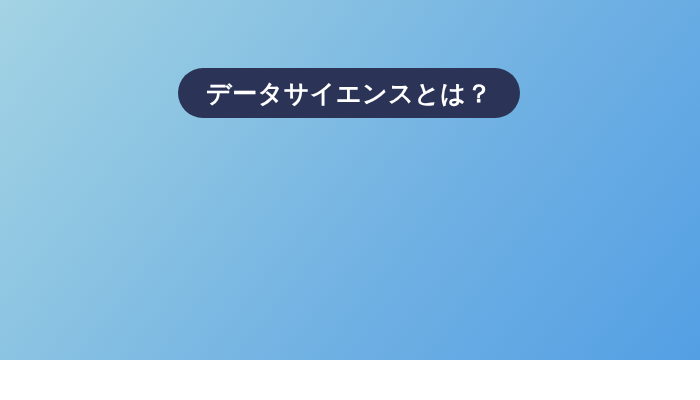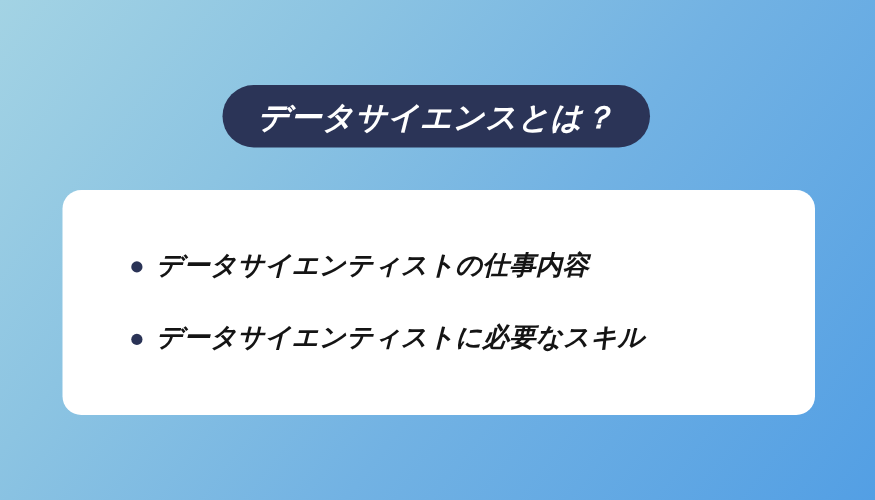--- a/index.html
+++ b/index.html
@@ -9,29 +9,28 @@
   body {
     width: 700px;
     height: 400px;
     overflow: hidden;
     font-family: "DejaVu Sans", "Liberation Sans", sans-serif;
   }
 
   #slide {
     position: relative;
     width: 700px;
-    height: 400px;
+    height: 360px;
     box-sizing: border-box;
     background: linear-gradient(128deg,
                 #a3d3e4 0%,
                 #8cc4e2 28%,
                 #72b2e3 58%,
                 #539fe4 100%);
     overflow: hidden;
-    font-style: italic;
   }
 
   
   #title-pill {
     position: absolute;
     left: 178px;
     top: 68px;
     width: 342px;
     height: 50px;
     box-sizing: border-box;
@@ -96,29 +95,14 @@
 </style>
 </head>
 <body>
 
 <div id="slide">
 
   <div id="title-pill">
     <span id="title-text">データサイエンスとは？</span>
   </div>
 
-  <div id="content-card">
-    <ul id="bullet-list">
-
-      <li class="bullet-row">
-        <span class="bullet-dot"></span>
-        <span class="bullet-label">データサイエンティストの仕事内容</span>
-      </li>
-
-      <li class="bullet-row">
-        <span class="bullet-dot"></span>
-        <span class="bullet-label">データサイエンティストに必要なスキル</span>
-      </li>
-
-    </ul>
-  </div>
 
 </div>
 
 </body></html>

